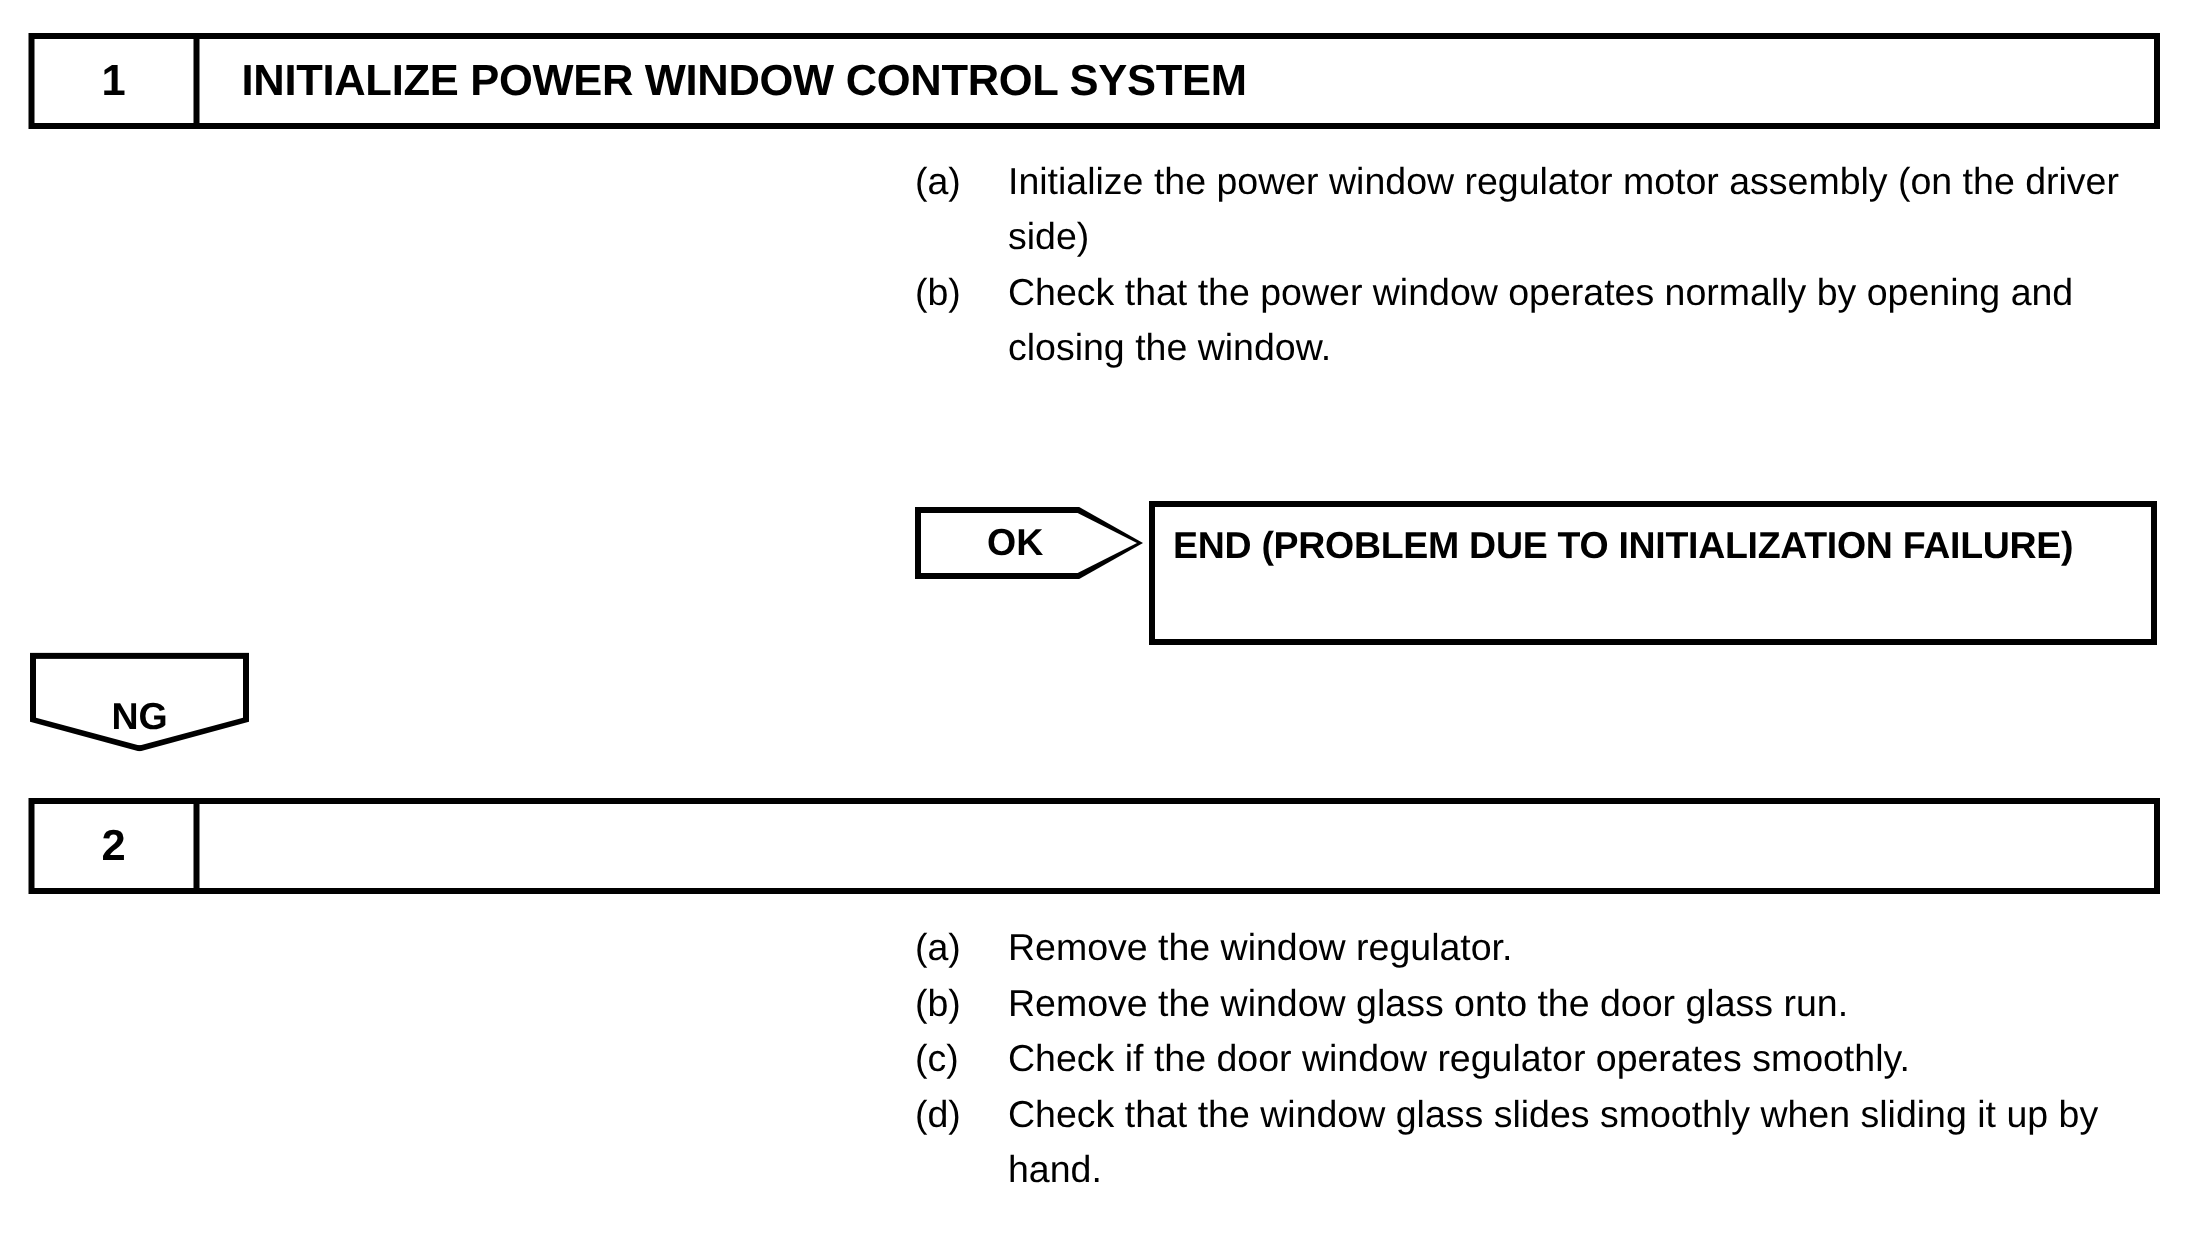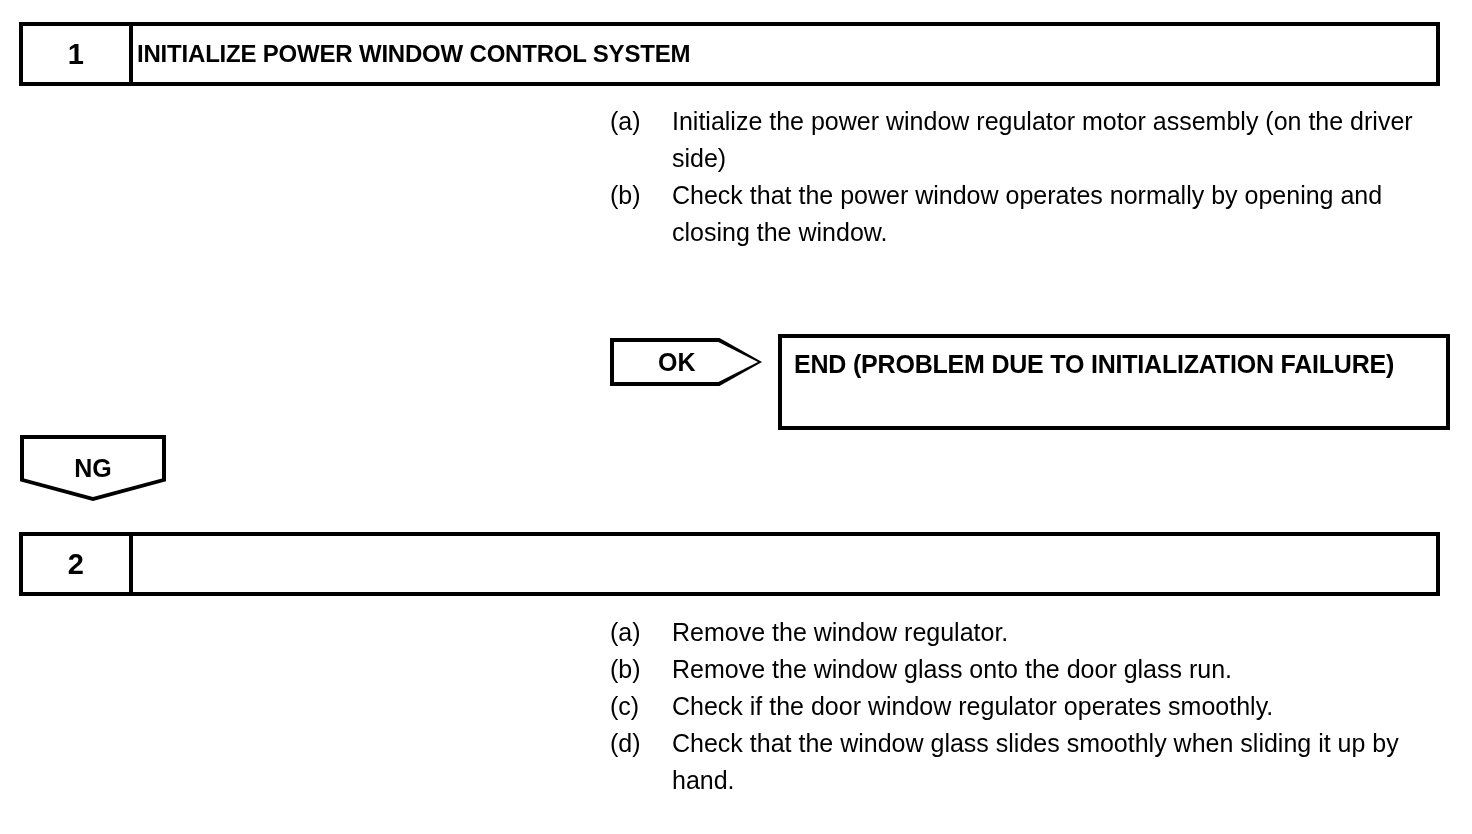--- a/index.html
+++ b/index.html
@@ -34,22 +34,22 @@
     align-items: center;
     justify-content: center;
     font-size: 29px;
     font-weight: bold;
     letter-spacing: 0.5px;
   }
   .step-title {
     flex: 1 1 auto;
     display: flex;
     align-items: center;
-    padding-left: 4px;
-    font-size: 24px;
+    padding-left: 28px;
+    font-size: 29px;
     font-weight: bold;
     letter-spacing: -0.2px;
     white-space: nowrap;
   }
 
   
   .proc-list {
     position: absolute;
     font-size: 25px;
     line-height: 37px;
@@ -108,21 +108,21 @@
 
   
   .judge-down {
     position: absolute;
     width: 146px;
     height: 66px;
     box-sizing: border-box;
     background: #000;
     clip-path: polygon(0 0, 100% 0, 100% 70%, 50% 100%, 0 70%);
     display: flex;
-    align-items: center;
+    align-items: flex-end;
     justify-content: center;
   }
   .judge-down::before {
     content: "";
     position: absolute;
     left: 4px;
     top: 4px;
     right: 4px;
     bottom: 4px;
     background: #fff;
@@ -141,21 +141,20 @@
   .result-box {
     position: absolute;
     box-sizing: border-box;
     border: 4px solid #000;
     background: #fff;
     padding: 8px 0 0 12px;
     font-size: 25px;
     font-weight: bold;
     line-height: 36px;
     letter-spacing: -0.2px;
-    margin-left: 12px;
   }
 </style>
 </head>
 <body>
 
 <div class="step-header" style="left:19px; top:22px; width:1421px; height:64px;">
   <div class="step-number">1</div>
   <div class="step-title">INITIALIZE POWER WINDOW CONTROL SYSTEM</div>
 </div>
 

